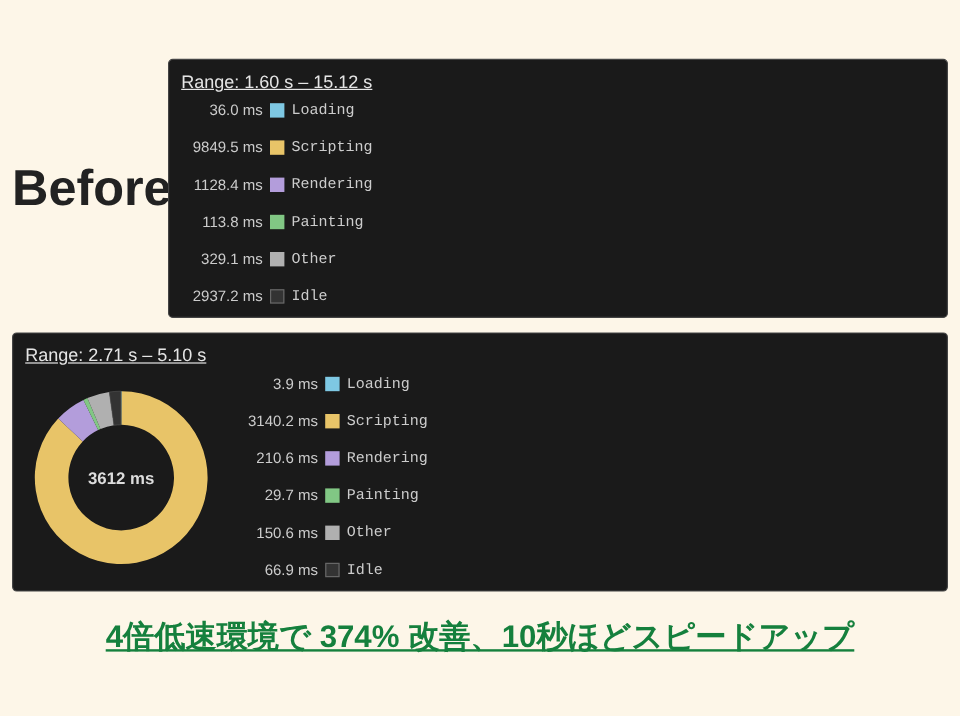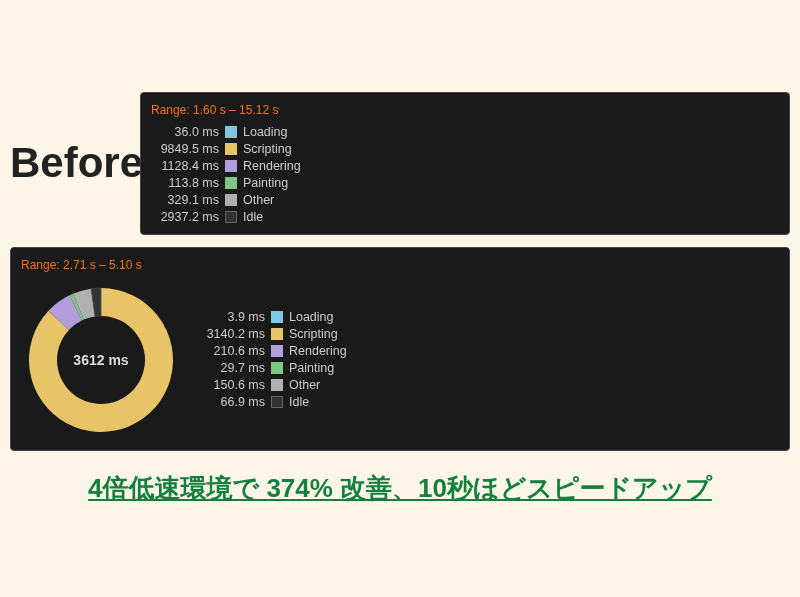--- a/index.html
+++ b/index.html
@@ -44,23 +44,24 @@
       background: #1a1a1a;
       border: 1px solid #444;
       border-radius: 4px;
       padding: 10px 14px 10px 10px;
       flex: 1;
       display: flex;
       flex-direction: column;
     }
 
     .range-text {
-      color: #f97316;
-      font-size: 12px;
+      color: #e5e5e5;
+      font-size: 15px;
       margin-bottom: 8px;
+      text-decoration: underline;
     }
 
     .chart-content {
       display: flex;
       align-items: center;
       gap: 16px;
     }
 
     .donut-wrapper {
       position: relative;
@@ -81,21 +82,21 @@
       transform: translate(-50%, -50%);
       color: #ddd;
       font-size: 14px;
       font-weight: bold;
       white-space: nowrap;
     }
 
     .legend {
       display: flex;
       flex-direction: column;
-      gap: 3px;
+      gap: 17px;
       flex: 1;
     }
 
     .legend-item {
       display: flex;
       align-items: center;
       gap: 6px;
       color: #ccc;
       font-size: 12.5px;
     }
@@ -107,20 +108,21 @@
     }
 
     .legend-box {
       width: 12px;
       height: 12px;
       flex-shrink: 0;
     }
 
     .legend-name {
       color: #ccc;
+      font-family: Liberation Mono, monospace;
     }
 
     .footer-text {
       color: #15803d;
       font-size: 26px;
       font-weight: bold;
       margin-top: 8px;
       text-align: center;
       text-decoration: underline;
     }

